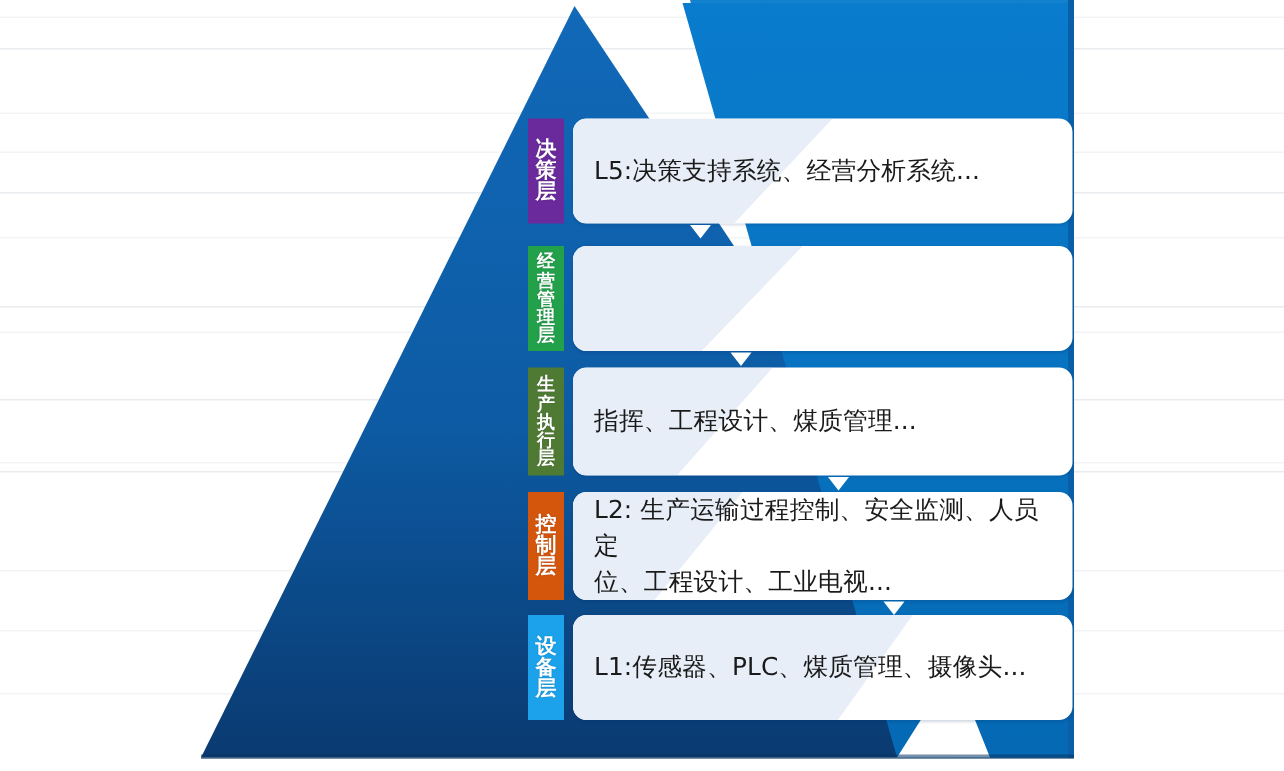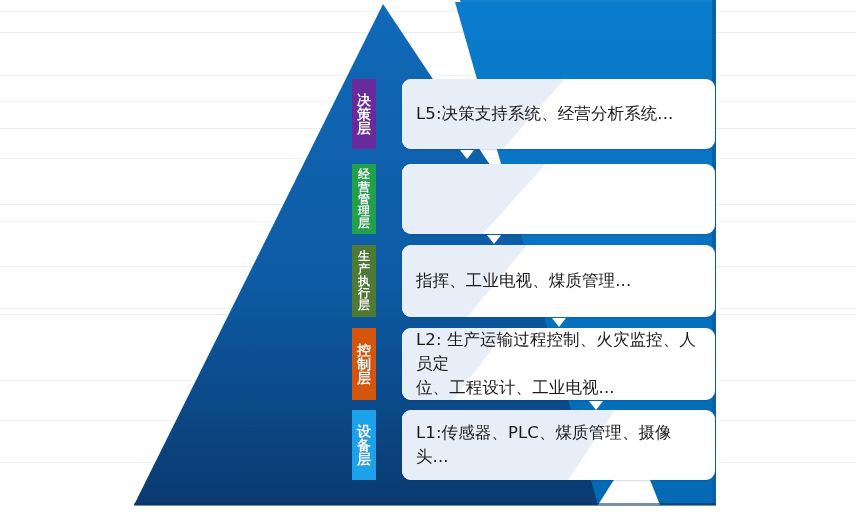--- a/index.html
+++ b/index.html
@@ -33,21 +33,21 @@
     font-size:14px;line-height:1.02;
     font-weight:700;
     letter-spacing:0;
     box-sizing:border-box;
     padding:2px 0;
     font-family:"DejaVu Sans","Liberation Sans",sans-serif;
     text-shadow:0 0 1px rgba(0,0,0,.25);
   }
   .tag span{display:block;}
   .card{
-    margin-left:26px;
+    margin-left:6px;
     flex:1;
     background:#ffffff;
     border-radius:9px;
     display:flex;align-items:center;
     box-sizing:border-box;
     padding:0 14px;
     position:relative;
     overflow:hidden;
     box-shadow:0 1px 2px rgba(0,40,90,.18);
   }
@@ -162,36 +162,36 @@
       <div class="tag" style="background:#4f7a34;font-size:12px;">
         <span>生</span>
         <span>产</span>
         <span>执</span>
         <span>行</span>
         <span>层</span>
       </div>
       <div class="card">
         <div class="tint" style="width:40%;clip-path:polygon(0 0,100% 0,52% 100%,0 100%);"></div>
         <div class="txt">
-          <div>指挥、工业电视、煤质管理...</div>
+          <div>指挥、工程设计、煤质管理...</div>
         </div>
       </div>
     </div>
     <div class="arrow" style="left:552px;top:318px;"></div>
 
     <div class="level" style="left:352px;top:328px;width:363px;height:72px;">
       <div class="tag" style="background:#d4550c;">
         <span>控</span>
         <span>制</span>
         <span>层</span>
       </div>
       <div class="card">
         <div class="tint" style="width:34%;clip-path:polygon(0 0,100% 0,48% 100%,0 100%);"></div>
         <div class="txt">
-          <div>L2: 生产运输过程控制、火灾监控、人员定</div>
+          <div>L2: 生产运输过程控制、安全监测、人员定</div>
           <div>位、工程设计、工业电视...</div>
         </div>
       </div>
     </div>
     <div class="arrow" style="left:589px;top:401px;"></div>
 
     <div class="level" style="left:352px;top:410px;width:363px;height:70px;">
       <div class="tag" style="background:#1ba2ea;">
         <span>设</span>
         <span>备</span>

